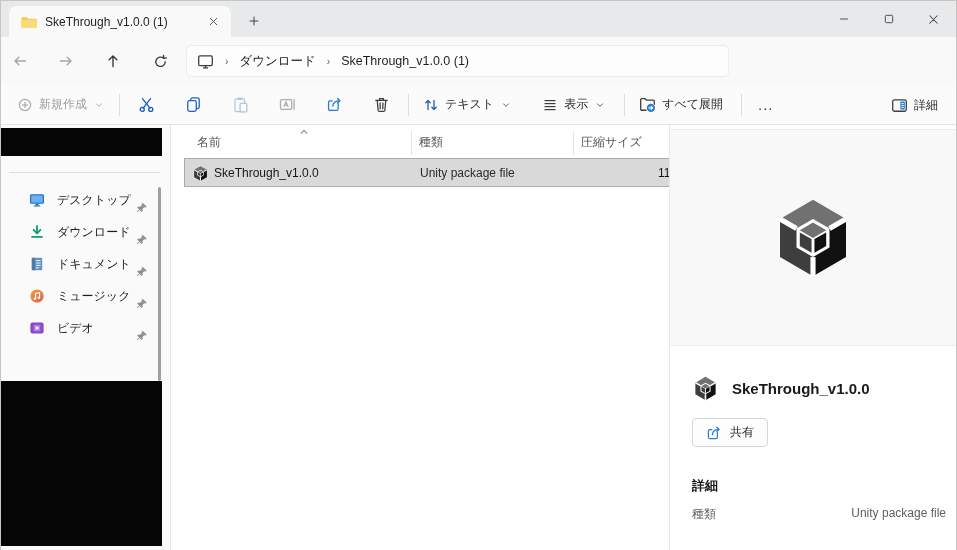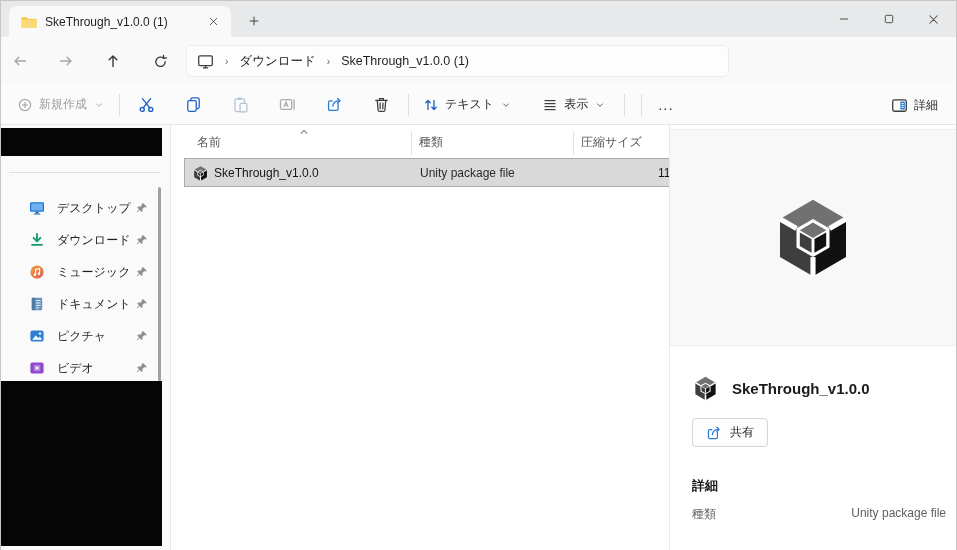--- a/index.html
+++ b/index.html
@@ -63,21 +63,21 @@
   
   .body { position:absolute; left:0; top:124px; width:100%; height:426px; display:flex; }
   .sidebar { position:relative; width:170px; height:100%; background:#fafafa; border-right:1px solid #e6e6e6; flex:none; }
   .filelist { position:relative; width:498px; height:100%; background:#fff; flex:none; overflow:hidden; }
   .details { position:relative; flex:1; background:#fff; border-left:1px solid #e8e8e8; }
 
   
   .redact { position:absolute; background:#050505; }
   .side-divider { position:absolute; left:8px; right:10px; top:47px; height:1px; background:#dedede; }
   .side-items { position:absolute; left:0; top:67px; width:100%; }
-  .side-item { position:relative; display:flex; align-items:center; height:32px; padding:0 0 0 28px; border-radius:4px; }
+  .side-item { position:relative; display:flex; align-items:flex-start; height:32px; padding:0 0 0 28px; border-radius:4px; }
   .side-item .lbl { margin-left:12px; font-size:12px; color:#1f1f1f; flex:1; white-space:nowrap; overflow:hidden; }
   .side-item .pin { position:absolute; right:22px; top:10px; }
   .side-scrollbar { position:absolute; left:157px; top:62px; width:3px; height:194px; background:#a0a0a0; border-radius:2px; }
 
   
   .cols-header { position:absolute; left:0; top:6px; width:100%; height:24px; }
   .col-h { position:absolute; top:3px; font-size:12px; color:#555; white-space:nowrap; }
   .col-sep { position:absolute; top:0; width:1px; height:24px; background:#e3e3e3; }
   .sort-chevron { position:absolute; left:126px; top:-6px; }
   .rows { position:absolute; left:0; top:32px; width:100%; bottom:0; overflow:hidden; }
@@ -433,20 +433,26 @@
     <div class="tb-btn" style="margin-left:14px;">
       <svg width="16" height="16">
           <use href="#sym-viewlines"></use>
         </svg>
       <span class="tb-label">表示</span>
       <svg width="12" height="12" style="color:#5f5f5f;">
           <use href="#sym-chevdown"></use>
         </svg>
     </div>
     <div class="tb-sep" style="margin-left:10px;"></div>
+    <div class="tb-btn">
+      <svg width="17" height="17">
+          <use href="#sym-extract"></use>
+        </svg>
+      <span class="tb-label">すべて展開</span>
+    </div>
     <div class="tb-sep" style="margin-left:10px;"></div>
     <div class="tb-more">...</div>
     <div class="tb-btn tb-right">
       <svg width="17" height="17">
           <use href="#sym-detailspane"></use>
         </svg>
       <span class="tb-label">詳細</span>
     </div>
   </div>
 
@@ -469,41 +475,32 @@
           <svg width="16" height="16">
               <use href="#sym-downloads"></use>
             </svg>
           <span class="lbl">ダウンロード</span>
           <svg class="pin" width="12" height="12">
               <use href="#sym-pin"></use>
             </svg>
         </div>
         <div class="side-item">
           <svg width="16" height="16">
-              <use href="#sym-music"></use>
-            </svg>
-          <span class="lbl">ミュージック</span>
+              <use href="#sym-documents"></use>
+            </svg>
+          <span class="lbl">ドキュメント</span>
           <svg class="pin" width="12" height="12">
               <use href="#sym-pin"></use>
             </svg>
         </div>
         <div class="side-item">
           <svg width="16" height="16">
-              <use href="#sym-documents"></use>
-            </svg>
-          <span class="lbl">ドキュメント</span>
-          <svg class="pin" width="12" height="12">
-              <use href="#sym-pin"></use>
-            </svg>
-        </div>
-        <div class="side-item">
-          <svg width="16" height="16">
-              <use href="#sym-pictures"></use>
-            </svg>
-          <span class="lbl">ピクチャ</span>
+              <use href="#sym-music"></use>
+            </svg>
+          <span class="lbl">ミュージック</span>
           <svg class="pin" width="12" height="12">
               <use href="#sym-pin"></use>
             </svg>
         </div>
         <div class="side-item">
           <svg width="16" height="16">
               <use href="#sym-videos"></use>
             </svg>
           <span class="lbl">ビデオ</span>
           <svg class="pin" width="12" height="12">

